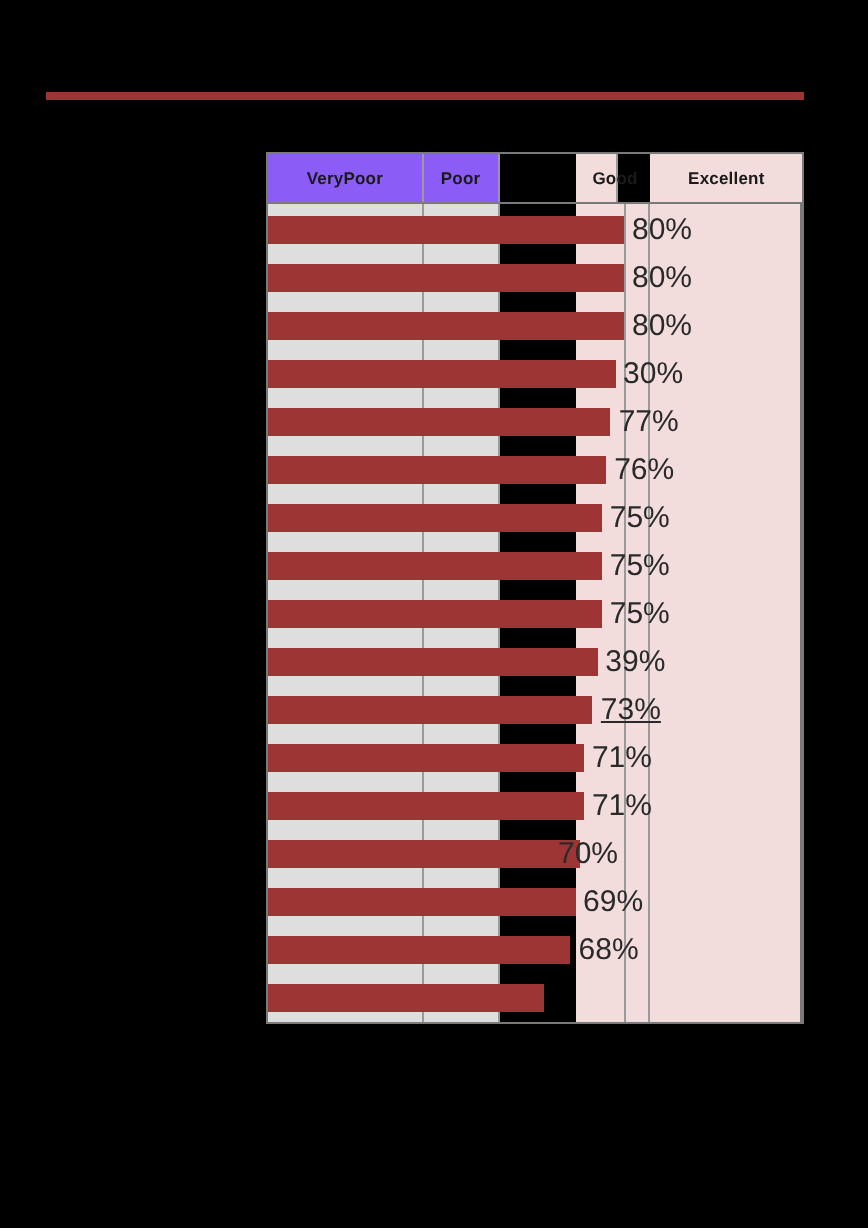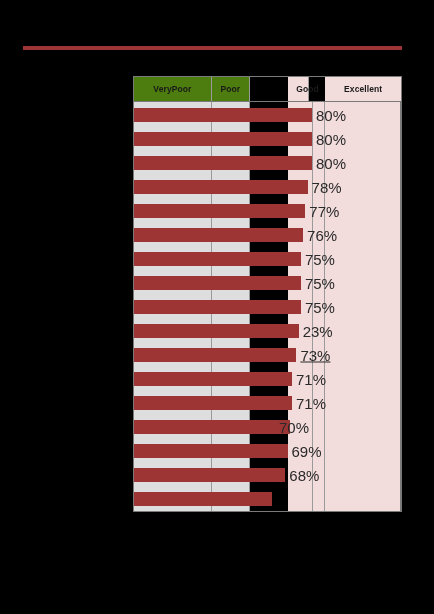--- a/index.html
+++ b/index.html
@@ -49,21 +49,21 @@
     z-index:6;
   }
   .hcell{
     position:absolute;top:0;height:100%;
     display:flex;align-items:center;justify-content:center;
     box-sizing:border-box;
     font-size:8.5px;font-weight:bold;color:#1a1a1a;
     text-align:center;line-height:1.05;
     letter-spacing:.1px;
   }
-  .hcell.grey{background:#4d7c0f;border-right:1px solid #9a9a9a;}
+  .hcell.grey{background:#8b5cf6;border-right:1px solid #9a9a9a;}
   .hcell.pink{background:#f2dcdc;border-right:1px solid #9a9a9a;}
   .hcell.black{background:#000000;border-right:1px solid #000000;color:#000000;}
   .hcell.nolineR{border-right:none;}
 
   
   #plot{
     position:absolute;
     left:0;top:26px;
     width:269px;height:410px;
     box-sizing:border-box;
@@ -240,27 +240,27 @@
         <div class="bar-row" style="top: 390px; height: 14px;">
           <div class="bar" style="width: 137.95px; background: rgb(157, 53, 53);"></div>
         </div>
       </div>
   </div>
 
   <div id="labels">
       <div class="bar-label" style="left: 183px; top: 39px;">80%</div>
       <div class="bar-label" style="left: 183px; top: 63px;">80%</div>
       <div class="bar-label" style="left: 183px; top: 87px;">80%</div>
-      <div class="bar-label" style="left: 178.55px; top: 111px;">78%</div>
+      <div class="bar-label" style="left: 178.55px; top: 111px;">30%</div>
       <div class="bar-label" style="left: 176.325px; top: 135px;">77%</div>
       <div class="bar-label" style="left: 174.1px; top: 159px;">76%</div>
       <div class="bar-label" style="left: 171.875px; top: 183px;">75%</div>
       <div class="bar-label" style="left: 171.875px; top: 207px;">75%</div>
       <div class="bar-label" style="left: 171.875px; top: 231px;">75%</div>
-      <div class="bar-label" style="left: 169.65px; top: 255px;">23%</div>
+      <div class="bar-label" style="left: 169.65px; top: 255px;">39%</div>
       <div class="bar-label" style="left: 167.425px; top: 279px; text-decoration: underline;">73%</div>
       <div class="bar-label" style="left: 162.975px; top: 303px;">71%</div>
       <div class="bar-label" style="left: 162.975px; top: 327px;">71%</div>
       <div class="bar-label" style="left: 146px; top: 351px;">70%</div>
       <div class="bar-label" style="left: 158.525px; top: 375px;">69%</div>
       <div class="bar-label" style="left: 156.3px; top: 399px;">68%</div>
     </div>
   <div id="ticks">
       <div class="tick" style="top: 50px;"></div>
       <div class="tick" style="top: 74px;"></div>

